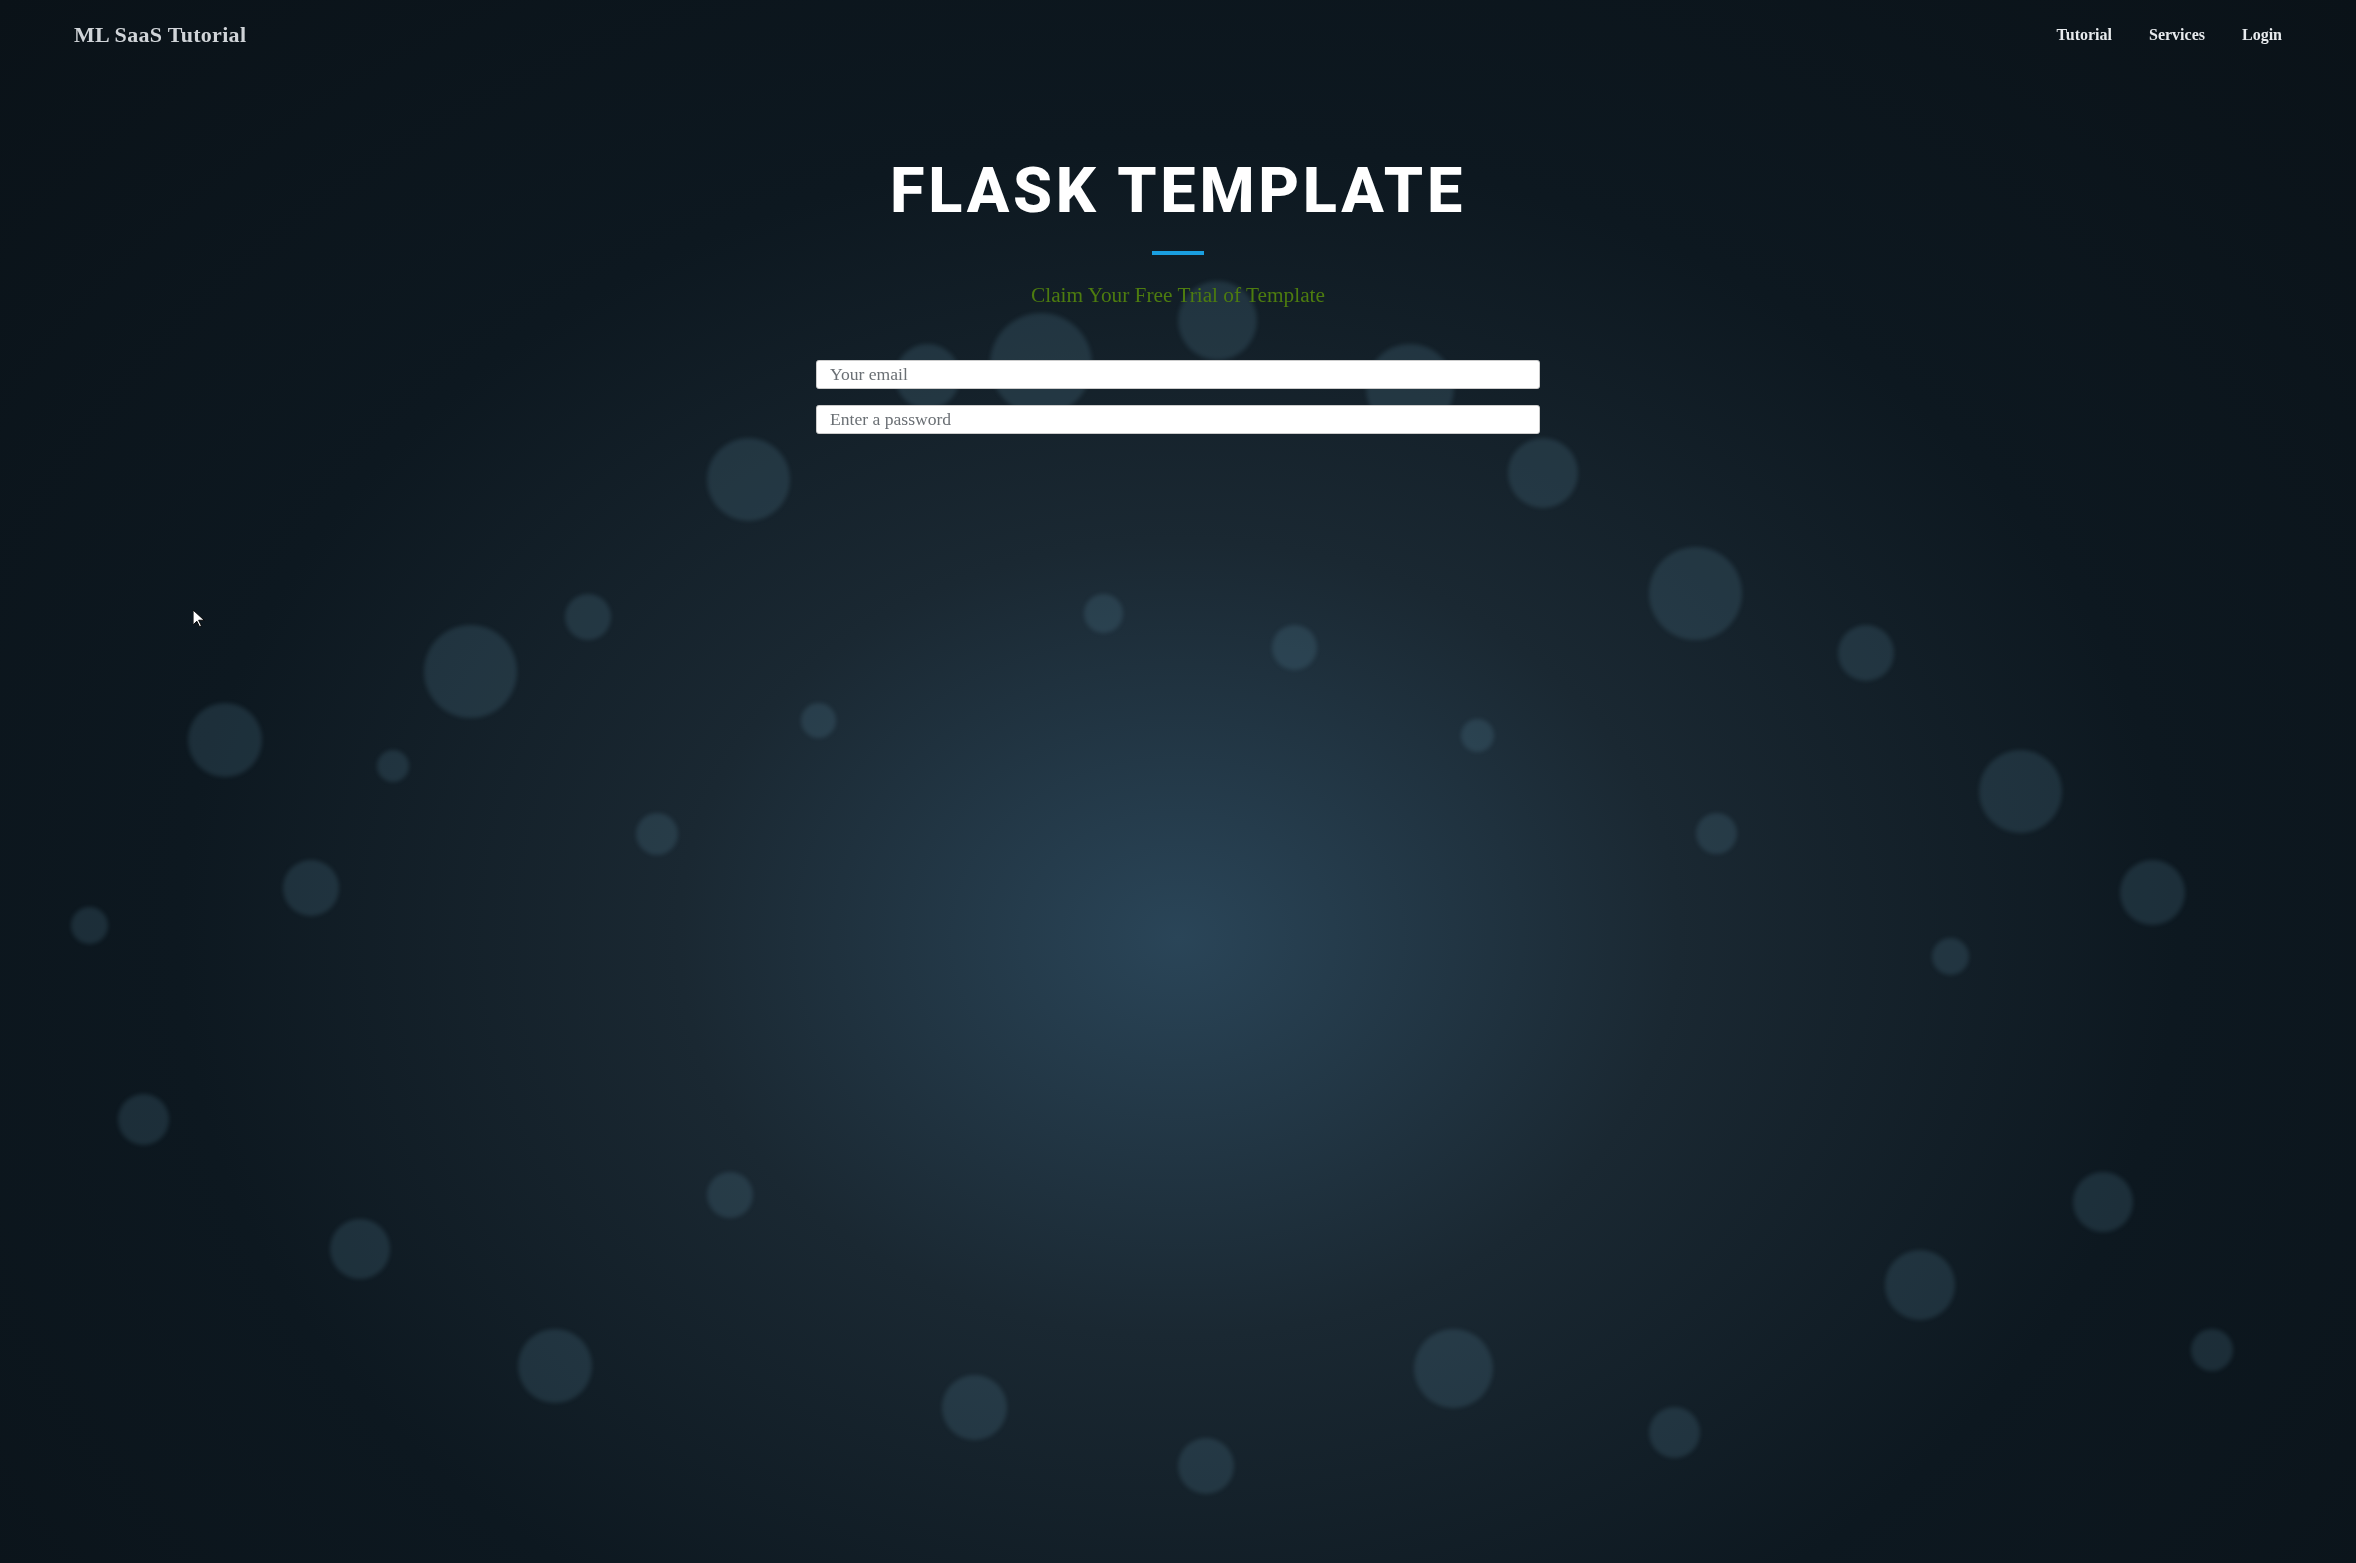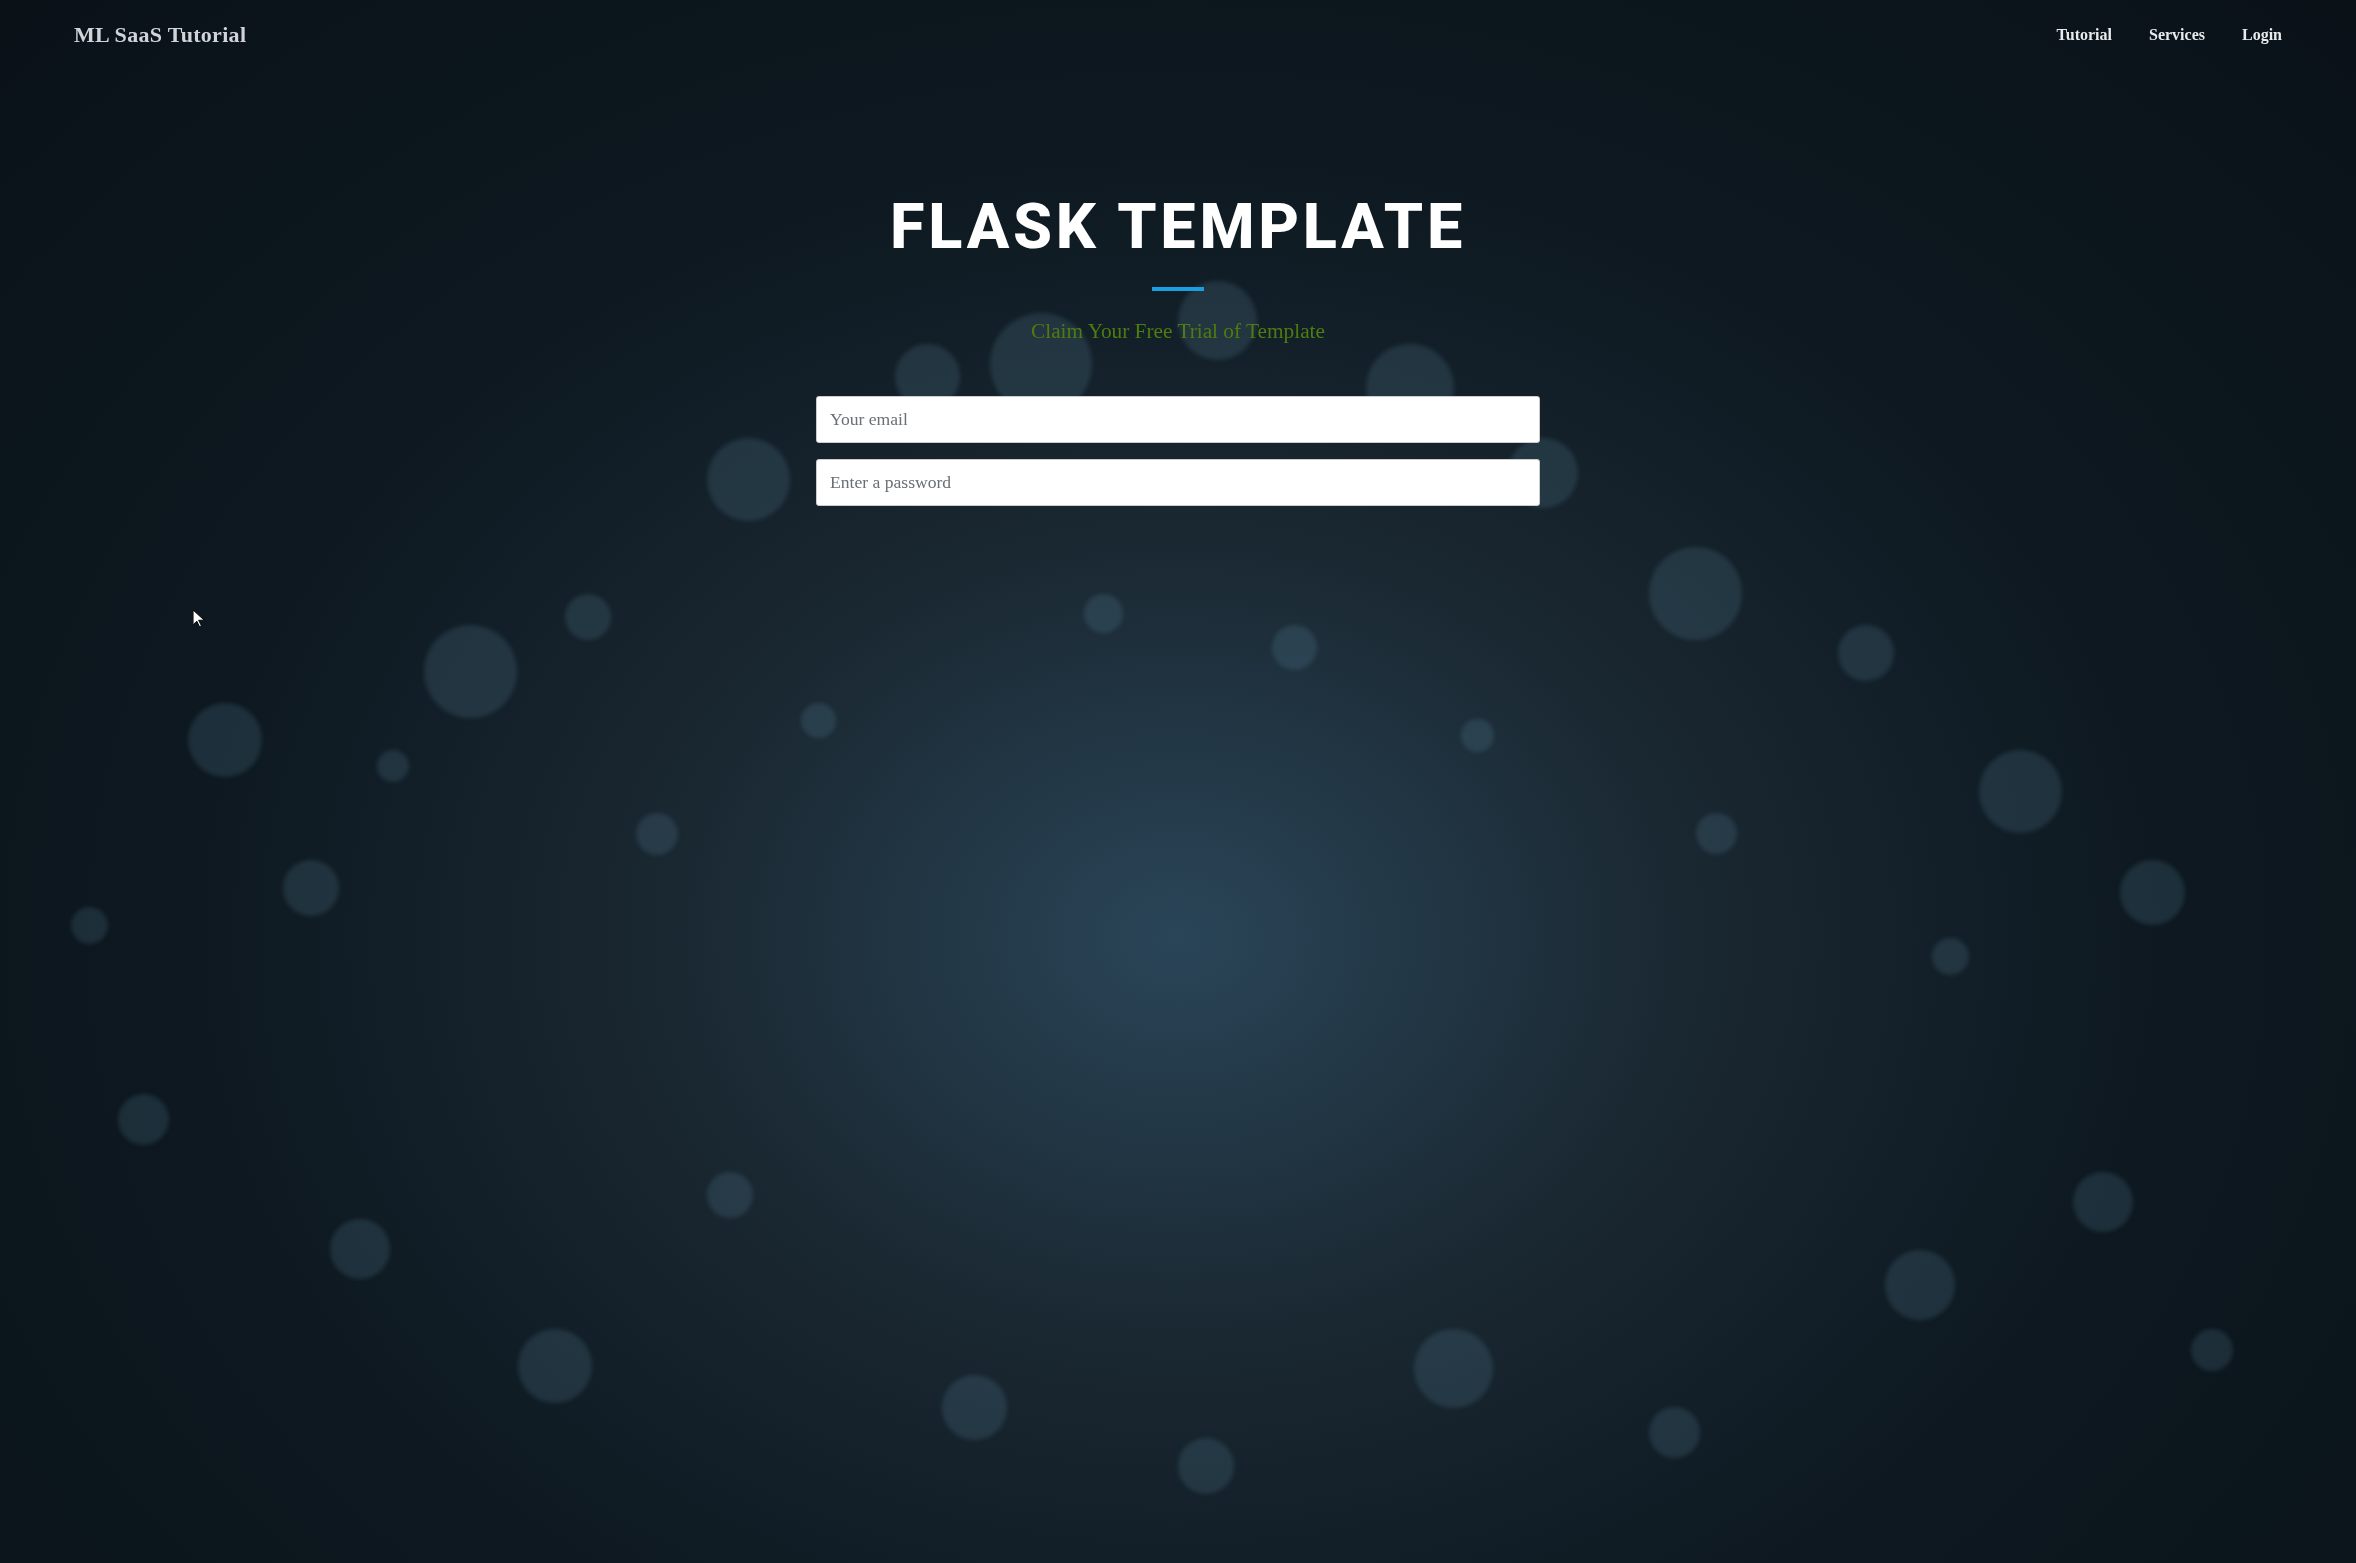--- a/index.html
+++ b/index.html
@@ -72,21 +72,21 @@
       text-decoration: none;
       cursor: pointer;
     }
 
     .hero {
       position: relative;
       z-index: 10;
       display: flex;
       flex-direction: column;
       align-items: center;
-      margin-top: 120px;
+      margin-top: 84px;
       padding: 0 37px;
     }
 
     .hero-title {
       color: #ffffff;
       font-size: 63px;
       font-weight: 800;
       letter-spacing: 3.7px;
       text-align: center;
     }
@@ -111,21 +111,21 @@
       max-width: 100%;
       margin-top: 52px;
       display: flex;
       flex-direction: column;
       align-items: center;
       gap: 16px;
     }
 
     .form-input {
       width: 100%;
-      height: 47px;
+      height: 29px;
       padding: 0 13px;
       font-size: 17.6px;
       font-family: Georgia, 'Times New Roman', serif;
       color: #333;
       background: #ffffff;
       border: 0.9px solid #ccc;
       border-radius: 2.8px;
       outline: none;
     }
 

